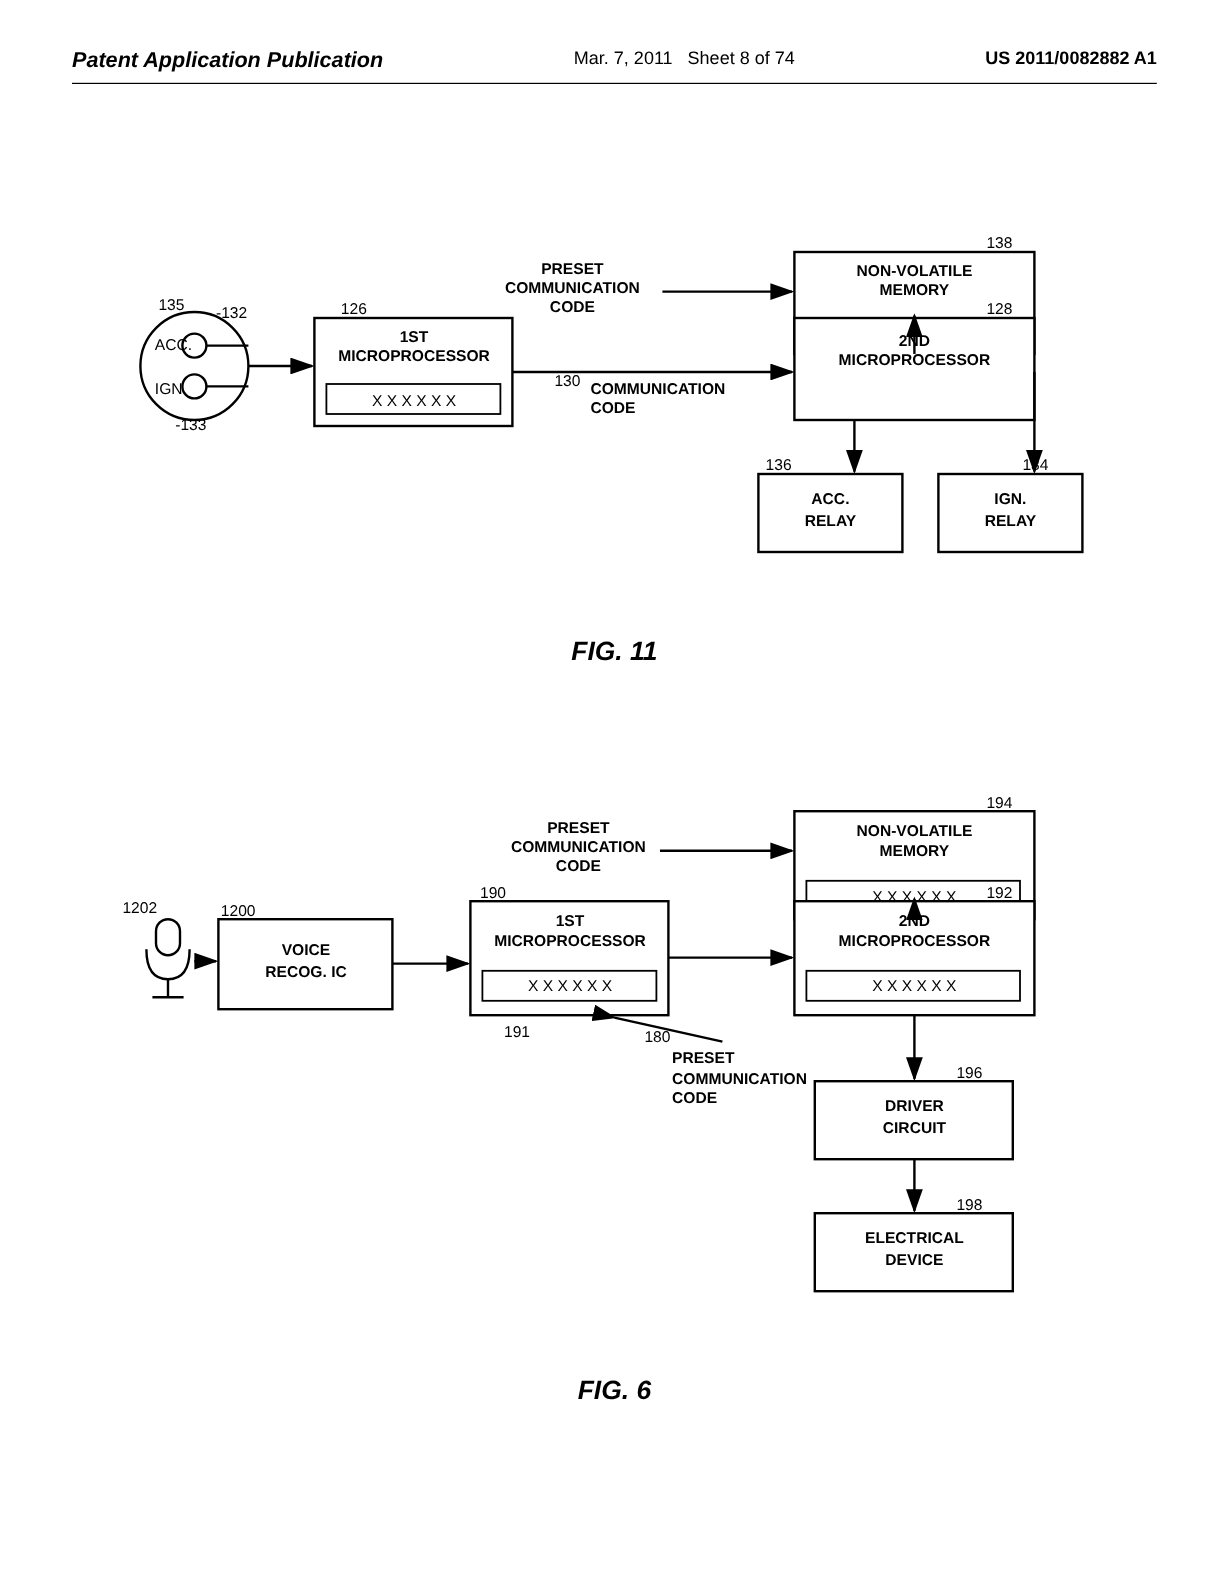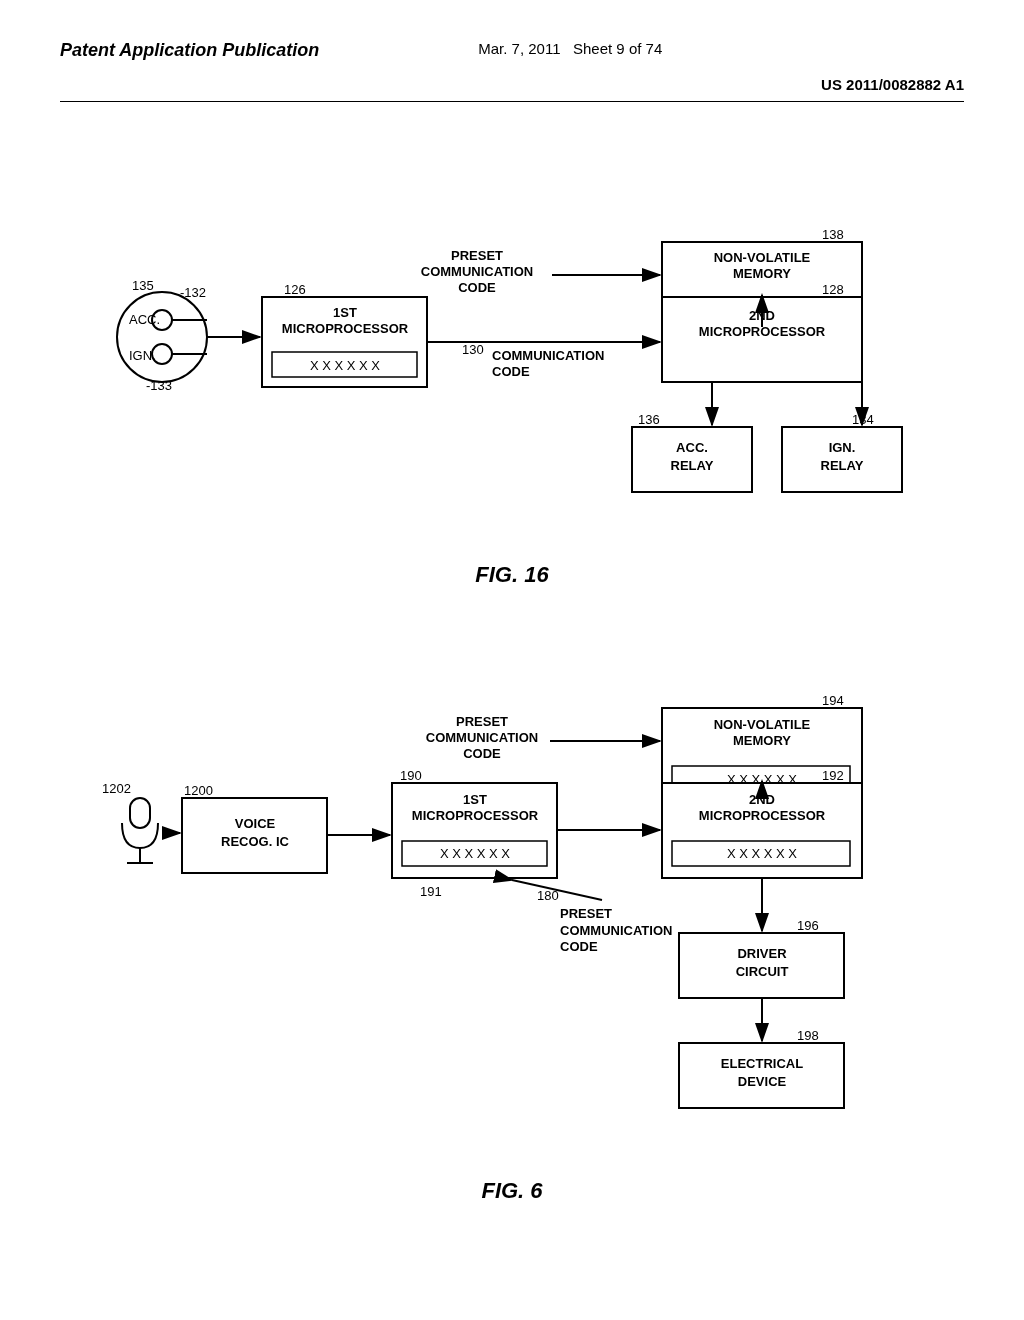--- a/index.html
+++ b/index.html
@@ -34,21 +34,20 @@
       font-weight: bold;
       font-style: italic;
     }
     .header-center {
       font-size: 15px;
       text-align: center;
     }
     .header-right {
       font-size: 15px;
       font-weight: bold;
-      margin-top: 36px;
     }
 
     
     .diagram-section {
       margin-bottom: 30px;
       position: relative;
     }
 
     .fig-label {
       text-align: center;
@@ -83,21 +82,21 @@
   </style>
 </head>
 <body>
 
 <div class="page">
 
   <div class="header">
     <div class="header-left">Patent Application Publication</div>
     <div class="header-center">
       <span>Mar. 7, 2011</span>&nbsp;&nbsp;
-      <span>Sheet 9 of 74</span>
+      <span>Sheet 8 of 74</span>
     </div>
     <div class="header-right">US 2011/0082882 A1</div>
   </div>
 
   <div class="diagram-section">
     <svg width="900" height="400" viewBox="0 0 900 400">
 
       <circle cx="100" cy="195" r="45" fill="none" stroke="#000" stroke-width="2"></circle>
 
       <circle cx="100" cy="178" r="10" fill="none" stroke="#000" stroke-width="2"></circle>
@@ -166,21 +165,21 @@
       <line x1="800" y1="200" x2="800" y2="283" stroke="#000" stroke-width="2" marker-end="url(#arrow)"></line>
       <line x1="800" y1="200" x2="800" y2="200" stroke="#000" stroke-width="2"></line>
 
       <defs>
         <marker id="arrow" markerWidth="10" markerHeight="7" refX="9" refY="3.5" orient="auto">
           <polygon points="0 0, 10 3.5, 0 7" fill="#000"></polygon>
         </marker>
       </defs>
 
     </svg>
-    <div class="fig-label">FIG. 16</div>
+    <div class="fig-label">FIG. 11</div>
   </div>
 
   <div class="diagram-section">
     <svg width="900" height="530" viewBox="0 0 900 530">
       <defs>
         <marker id="arrow2" markerWidth="10" markerHeight="7" refX="9" refY="3.5" orient="auto">
           <polygon points="0 0, 10 3.5, 0 7" fill="#000"></polygon>
         </marker>
         <marker id="arrow2-left" markerWidth="10" markerHeight="7" refX="1" refY="3.5" orient="auto">
           <polygon points="10 0, 0 3.5, 10 7" fill="#000"></polygon>

